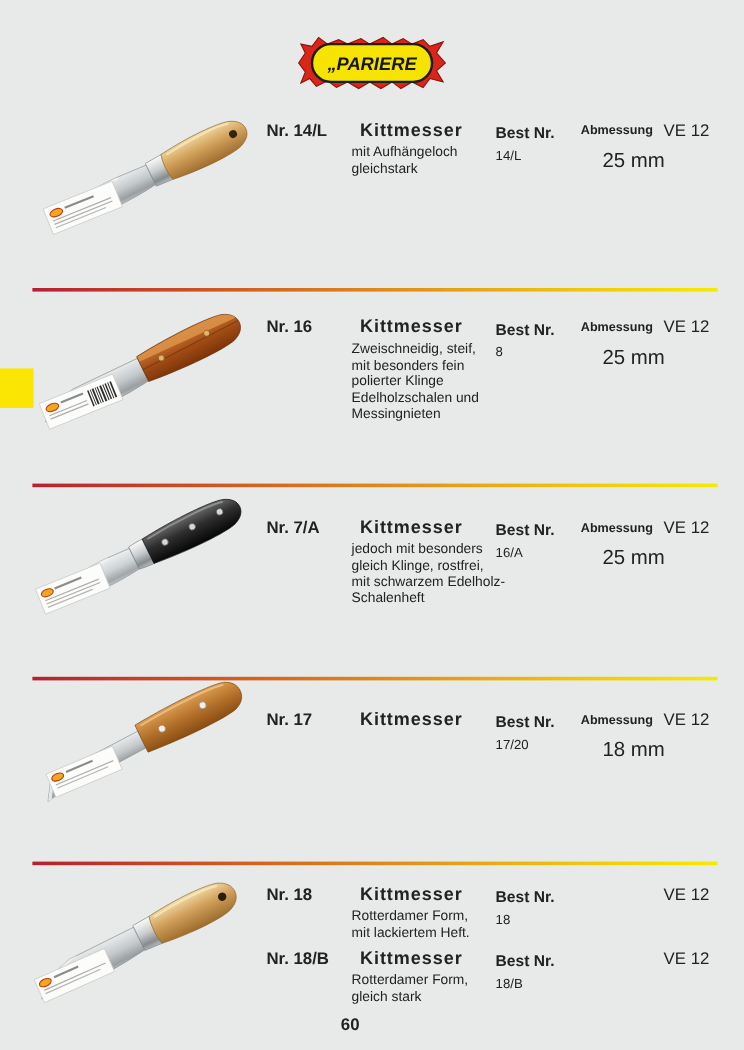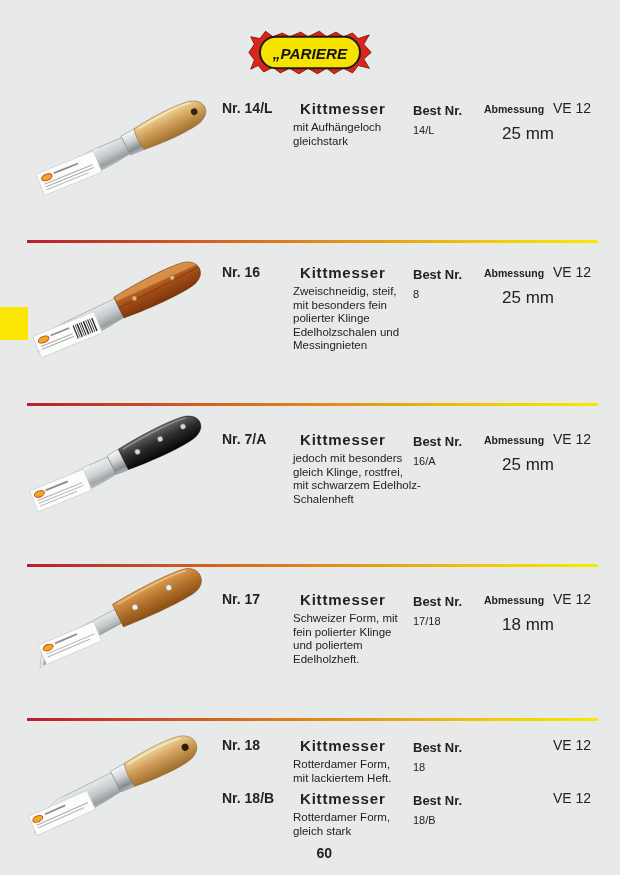--- a/index.html
+++ b/index.html
@@ -16,21 +16,21 @@
   .title{position:absolute;left:300px;top:0;font-size:15px;font-weight:bold;letter-spacing:.8px;white-space:nowrap;}
   .desc{position:absolute;left:293px;top:21px;width:135px;font-size:11.5px;line-height:13.6px;white-space:pre-line;}
   .blbl{position:absolute;left:413px;top:3px;font-size:13px;font-weight:bold;white-space:nowrap;}
   .bval{position:absolute;left:413px;top:24px;font-size:11px;white-space:nowrap;}
   .albl{position:absolute;left:484px;top:3px;font-size:10.5px;font-weight:bold;white-space:nowrap;text-align:center;}
   .aval{position:absolute;left:502px;top:24px;font-size:17px;white-space:nowrap;}
   .ve{position:absolute;left:553px;top:0;font-size:14px;font-weight:normal;white-space:nowrap;}
   .divider{position:absolute;left:27px;width:571px;height:3px;z-index:2;
     background:linear-gradient(90deg,#b61f31 0%,#cf5a22 28%,#e0921b 55%,#efc70c 80%,#f6ea00 100%);}
   .tab{position:absolute;left:0;top:307px;width:28px;height:33px;background:#fbe503;z-index:2;}
-  .pagenum{position:absolute;left:284px;top:845px;width:48px;text-align:right;
+  .pagenum{position:absolute;left:284px;top:845px;width:48px;text-align:left;
     font-size:14px;font-weight:bold;z-index:2;}
   .logo-text{font-family:"Liberation Sans","DejaVu Sans",sans-serif;font-weight:bold;font-style:italic;}
 </style>
 </head>
 <body>
 
 <svg class="texture" width="620" height="875" aria-hidden="true">
   <filter id="paperNoise">
     <feTurbulence type="fractalNoise" baseFrequency="0.85" numOctaves="2" seed="7"></feTurbulence>
     <feColorMatrix type="matrix" values="0 0 0 0 0.80  0 0 0 0 0.82  0 0 0 0 0.82  0 0 0 0.55 0"></feColorMatrix>
@@ -280,26 +280,22 @@
   <span class="albl">Abmessung</span>
   <span class="aval">25 mm</span>
   <span class="ve">VE 12</span>
 </div>
 
 <div class="divider" style="top:564px"></div>
 
 <div class="entry" style="top:591px">
   <span class="nr">Nr. 17</span>
   <span class="title">Kittmesser</span>
-  <span class="desc">Schweizer Form, mit
-fein polierter Klinge
-und poliertem
-Edelholzheft.</span>
-  <span class="blbl">Best Nr.</span>
-  <span class="bval">17/18</span>
+  <span class="blbl">Best Nr.</span>
+  <span class="bval">17/20</span>
   <span class="albl">Abmessung</span>
   <span class="aval">18 mm</span>
   <span class="ve">VE 12</span>
 </div>
 
 <div class="divider" style="top:718px"></div>
 
 <div class="entry" style="top:737px;height:52px">
   <span class="nr">Nr. 18</span>
   <span class="title">Kittmesser</span>

